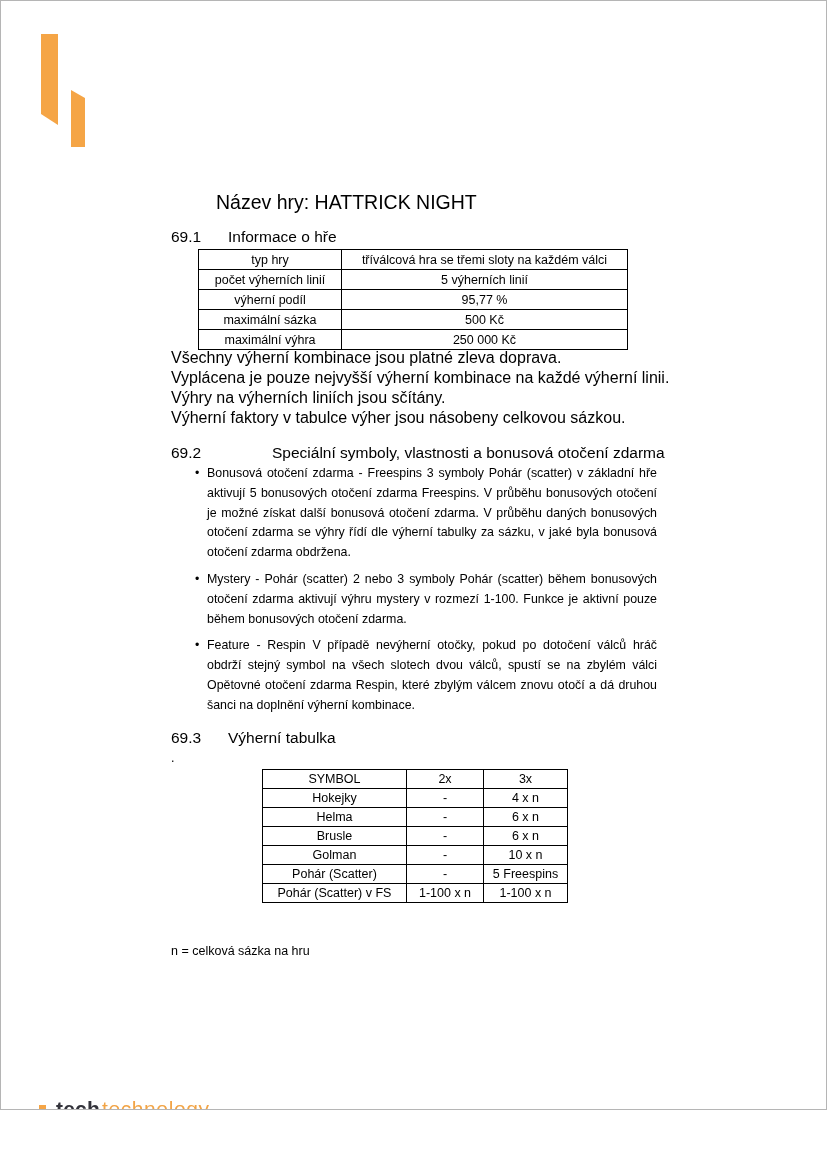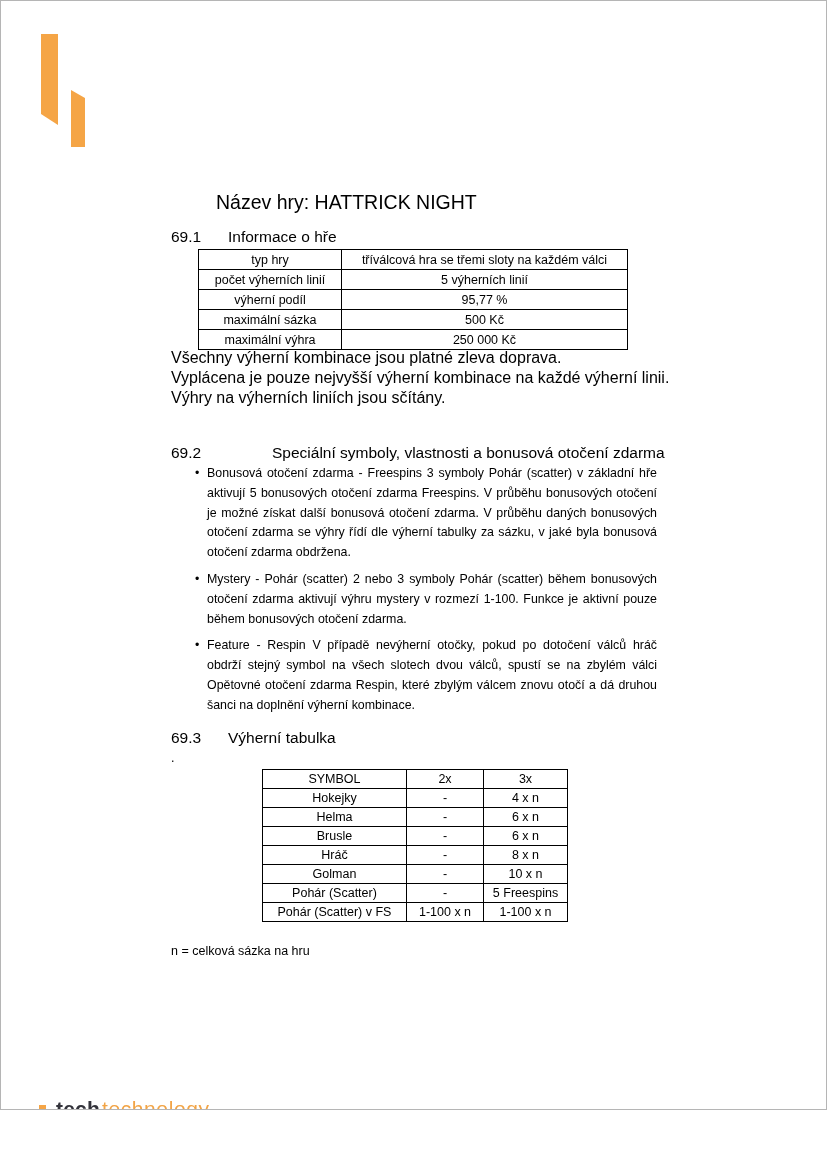--- a/index.html
+++ b/index.html
@@ -141,20 +141,21 @@
           <td>maximální výhra</td>
           <td>250 000 Kč</td>
         </tr>
       </tbody>
   </table>
 
   <div id="notes" class="abs">
       <div class="note-line">Všechny výherní kombinace jsou platné zleva doprava.</div>
       <div class="note-line">Vyplácena je pouze nejvyšší výherní kombinace na každé výherní linii.</div>
       <div class="note-line">Výhry na výherních liniích jsou sčítány.</div>
+      <div class="note-line">Výherní faktory v tabulce výher jsou násobeny celkovou sázkou.</div>
     </div>
 
   <div id="sec2" class="abs section-heading">
     <span class="sec-num">69.2</span>
     <span>Speciální symboly, vlastnosti a bonusová otočení zdarma</span>
   </div>
 
   <div id="bullets" class="abs">
       <div class="bullet-item">Bonusová otočení zdarma - Freespins 3 symboly Pohár (scatter) v základní hře aktivují 5 bonusových otočení zdarma Freespins. V průběhu bonusových otočení je možné získat další bonusová otočení zdarma. V průběhu daných bonusových otočení zdarma se výhry řídí dle výherní tabulky za sázku, v jaké byla bonusová otočení zdarma obdržena.</div>
       <div class="bullet-item">Mystery - Pohár (scatter) 2 nebo 3 symboly Pohár (scatter) během bonusových otočení zdarma aktivují výhru mystery v rozmezí 1-100. Funkce je aktivní pouze během bonusových otočení zdarma.</div>
@@ -191,25 +192,20 @@
           <td>Helma</td>
           <td>-</td>
           <td>6 x n</td>
         </tr>
         <tr>
           <td>Brusle</td>
           <td>-</td>
           <td>6 x n</td>
         </tr>
         <tr>
-          <td>Hráč</td>
-          <td>-</td>
-          <td>8 x n</td>
-        </tr>
-        <tr>
           <td>Golman</td>
           <td>-</td>
           <td>10 x n</td>
         </tr>
         <tr>
           <td>Pohár (Scatter)</td>
           <td>-</td>
           <td>5 Freespins</td>
         </tr>
         <tr>

